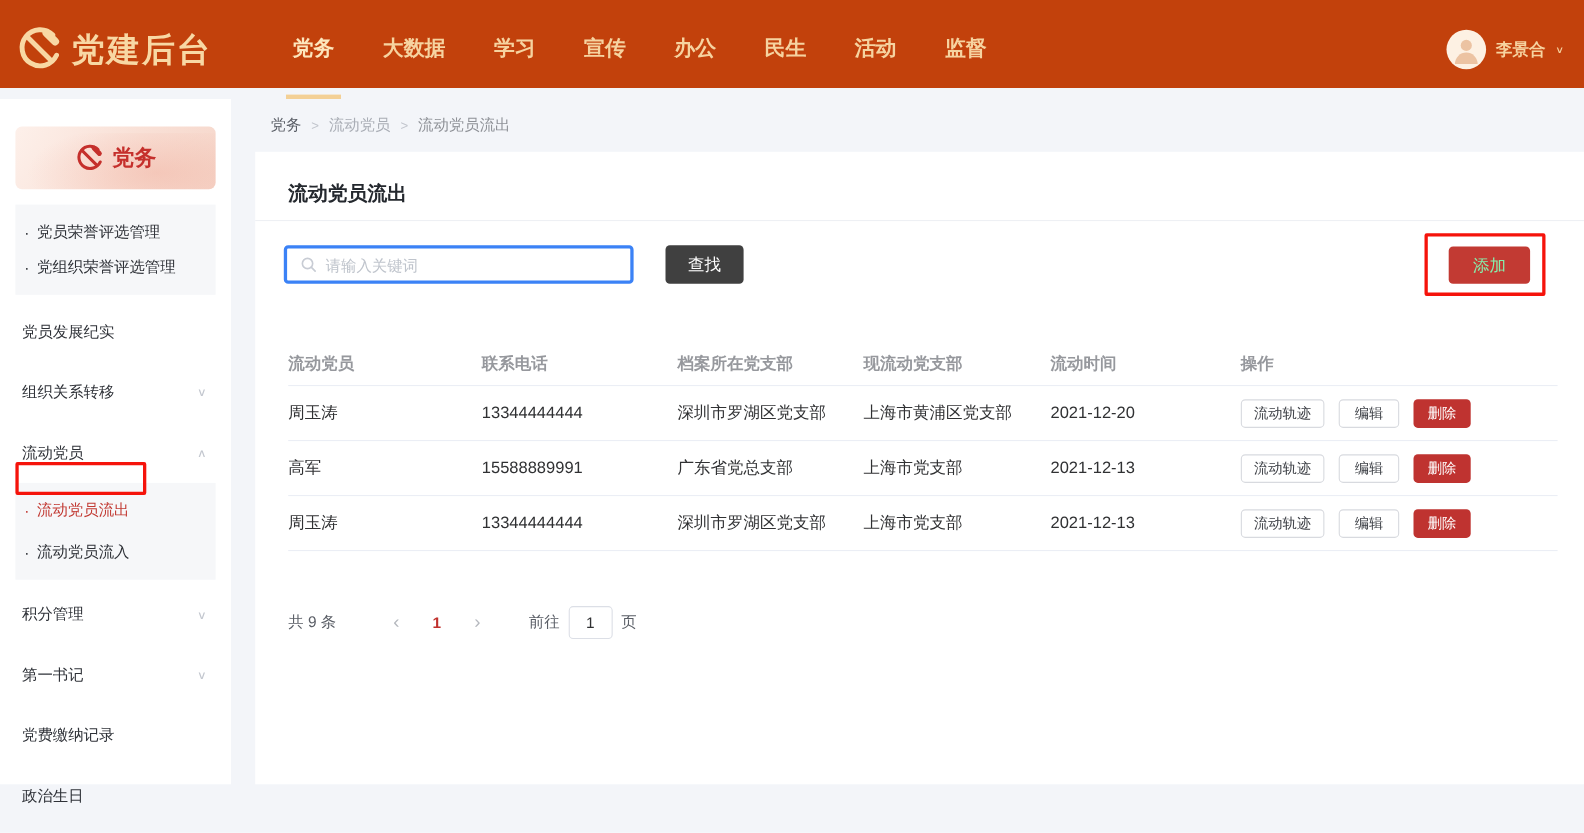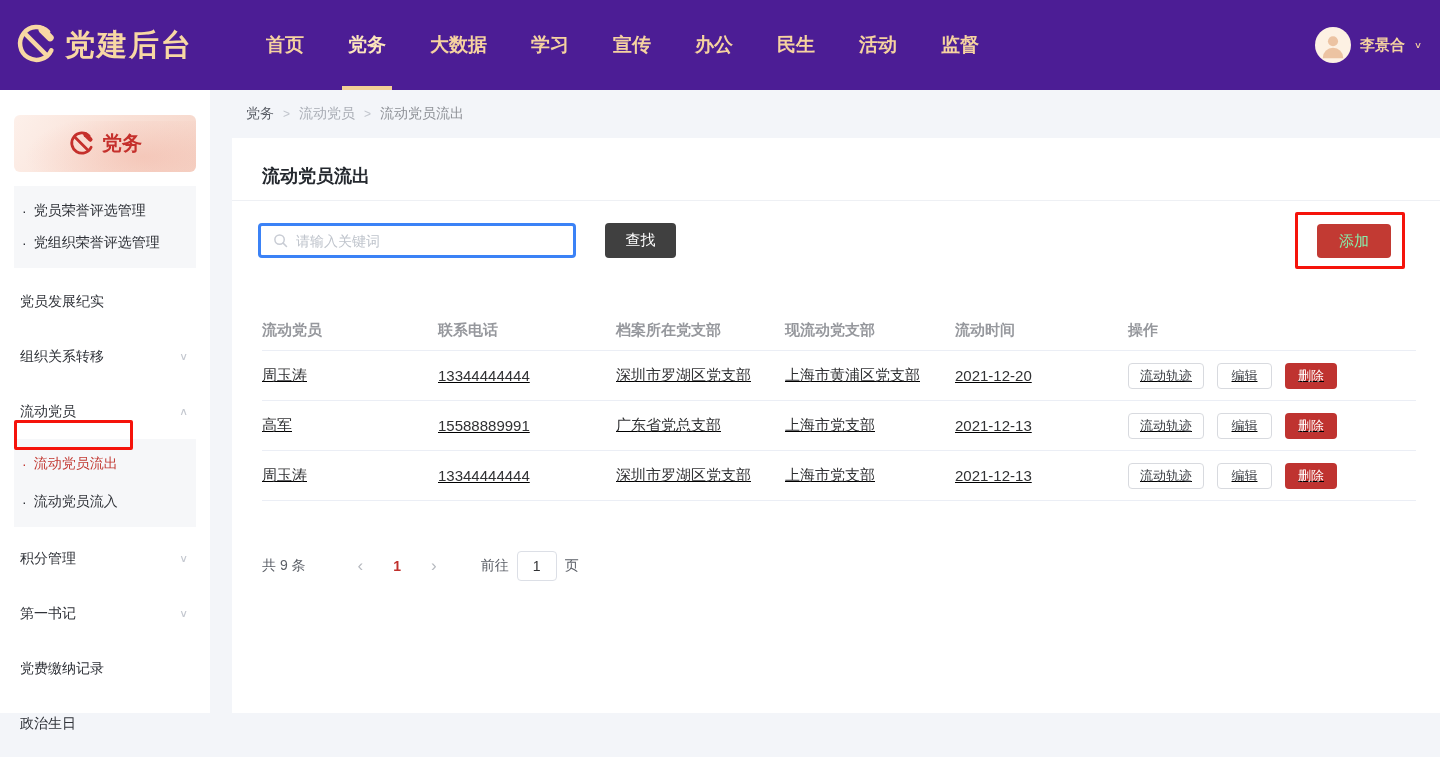--- a/index.html
+++ b/index.html
@@ -1,21 +1,21 @@
 <!DOCTYPE html>
 <html><head>
 <meta charset="utf-8">
 <style>
   * { margin:0; padding:0; box-sizing:border-box; }
   html,body { width:1440px; height:757px; }
   body { font-family:"Liberation Sans","DejaVu Sans",sans-serif; background:#f3f5f9; }
   #app { position:relative; width:1440px; height:757px; background:#f3f5f9; overflow:hidden; }
 
   
-  .topbar { position:absolute; left:0; top:0; width:1440px; height:90px; background:#4c1d95; }
+  .topbar { position:absolute; left:0; top:0; width:1440px; height:80px; background:#c2410c; }
   .logo { position:absolute; left:14px; top:0; height:90px; display:flex; align-items:center; gap:9px; color:#f8d8a4; }
   .logo svg { width:42px; height:42px; }
   .logo-text { font-size:30px; font-weight:bold; letter-spacing:2px; color:#f8d8a4; }
   .topnav { position:absolute; left:248px; top:0; height:90px; display:flex; }
   .nav-item { position:relative; height:90px; line-height:90px; padding:0 18px; margin-right:8px;
               font-size:19px; font-weight:bold; color:#f6d3a0; cursor:pointer; }
   .nav-item.active { color:#fde6bd; }
   .nav-item.active::after { content:""; position:absolute; left:12px; right:12px; bottom:0; height:4px; background:#f3d096; }
   .userbox { position:absolute; right:18px; top:0; height:90px; display:flex; align-items:center; gap:9px; cursor:pointer; }
   .avatar { width:36px; height:36px; border-radius:50%; background:#fdf1e3; display:flex; align-items:center; justify-content:center; overflow:hidden; }
@@ -59,21 +59,21 @@
   .btn-find { position:absolute; left:373px; top:85px; width:71px; height:35px; background:#404040; color:#fff;
               border:none; border-radius:4px; font-size:15px; cursor:pointer; font-family:inherit; }
   .btn-add { position:absolute; left:1085px; top:86px; width:74px; height:34px; background:#c23a33; color:#86efac;
              border:none; border-radius:4px; font-size:15px; cursor:pointer; font-family:Liberation Serif, serif; }
 
   
   .table { position:absolute; left:30px; top:172px; width:1154px; }
   .trow { display:grid; grid-template-columns:176px 178px 169px 170px 173px 1fr; align-items:center; }
   .thead { height:41px; border-bottom:1px solid #ebeef5; }
   .thead span { font-size:15px; font-weight:bold; color:#96989d; }
-  .tbody-row { height:50px; border-bottom:1px solid #ebeef5;text-decoration:underline; }
+  .tbody-row { height:50px; border-bottom:1px solid #ebeef5; }
   .tbody-row span { font-size:15px; color:#303133; }
   .ops { display:flex; gap:13px; }
   .btn-track { width:76px; height:26px; background:#fff; border:1px solid #d8dadf; border-radius:4px;
                font-size:13px; color:#3c3f45; cursor:pointer; font-family:inherit; }
   .btn-edit  { width:55px; height:26px; background:#fff; border:1px solid #d8dadf; border-radius:4px;
                font-size:13px; color:#3c3f45; cursor:pointer; font-family:inherit; }
   .btn-del   { width:52px; height:26px; background:#bf3330; border:none; border-radius:4px;
                font-size:13px; color:#fff; cursor:pointer; font-family:inherit; }
 
   
@@ -98,21 +98,20 @@
   <header class="topbar">
     <div class="logo">
       <svg viewBox="0 0 32 32" aria-hidden="true">
         <path d="M26 6 A 12.5 12.5 0 1 0 28.5 20" fill="none" stroke="currentColor" stroke-width="3.4" stroke-linecap="round"></path>
         <path d="M8 7 L24 23" stroke="currentColor" stroke-width="3.4" stroke-linecap="round"></path>
         <path d="M21.5 4.5 L27.5 10.5" stroke="currentColor" stroke-width="5.5" stroke-linecap="round"></path>
       </svg>
       <span class="logo-text">党建后台</span>
     </div>
     <nav class="topnav">
-      <span class="nav-item">首页</span>
       <span class="nav-item active">党务</span>
       <span class="nav-item">大数据</span>
       <span class="nav-item">学习</span>
       <span class="nav-item">宣传</span>
       <span class="nav-item">办公</span>
       <span class="nav-item">民生</span>
       <span class="nav-item">活动</span>
       <span class="nav-item">监督</span>
     </nav>
     <div class="userbox">

